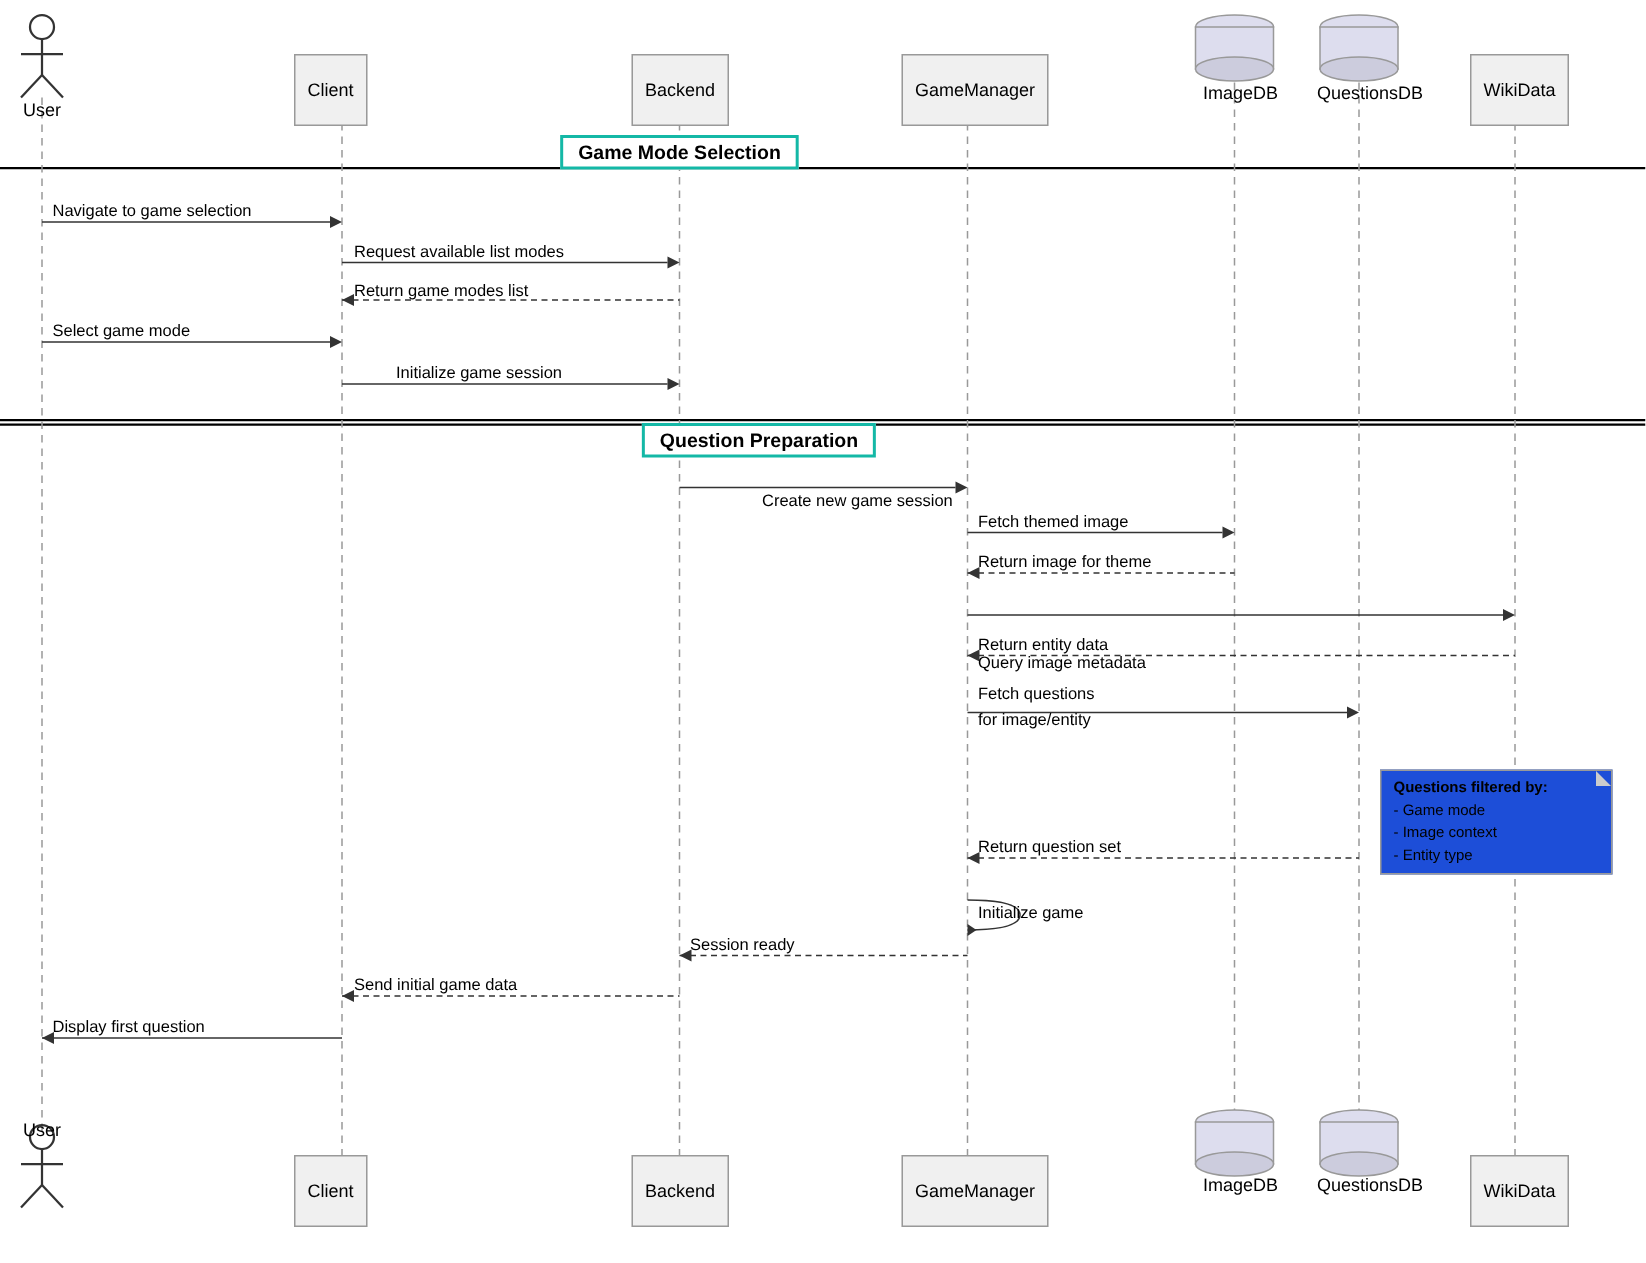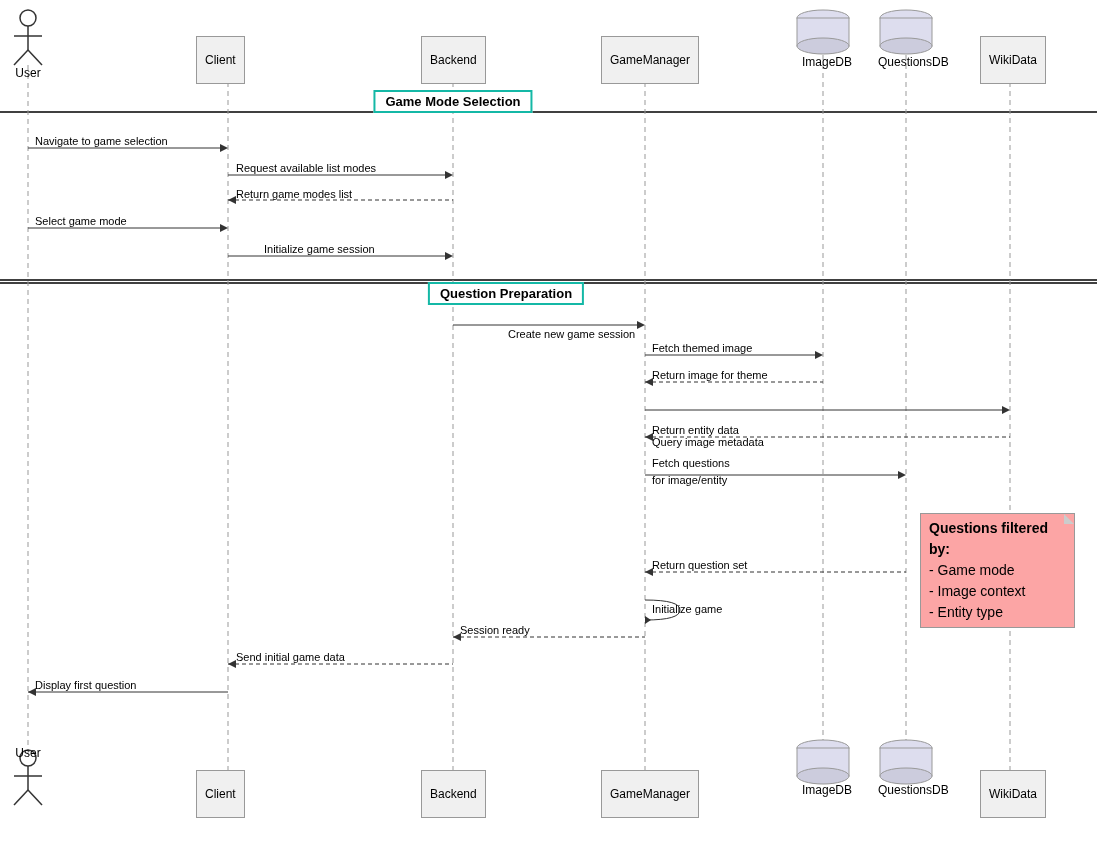--- a/index.html
+++ b/index.html
@@ -44,23 +44,23 @@
     }
     .msg-label {
       position: absolute;
       font-size: 11px;
       white-space: nowrap;
       background: transparent;
     }
     .note-box {
       position: absolute;
       border: 1px solid #999;
-      background: #fca5a5;
+      background: #1d4ed8;
       padding: 4px 8px;
-      font-size: 14px;
+      font-size: 10px;
       line-height: 1.5;
     }
     .actor-figure {
       position: absolute;
       text-align: center;
       font-size: 12px;
     }
   </style>
 </head>
 <body>

